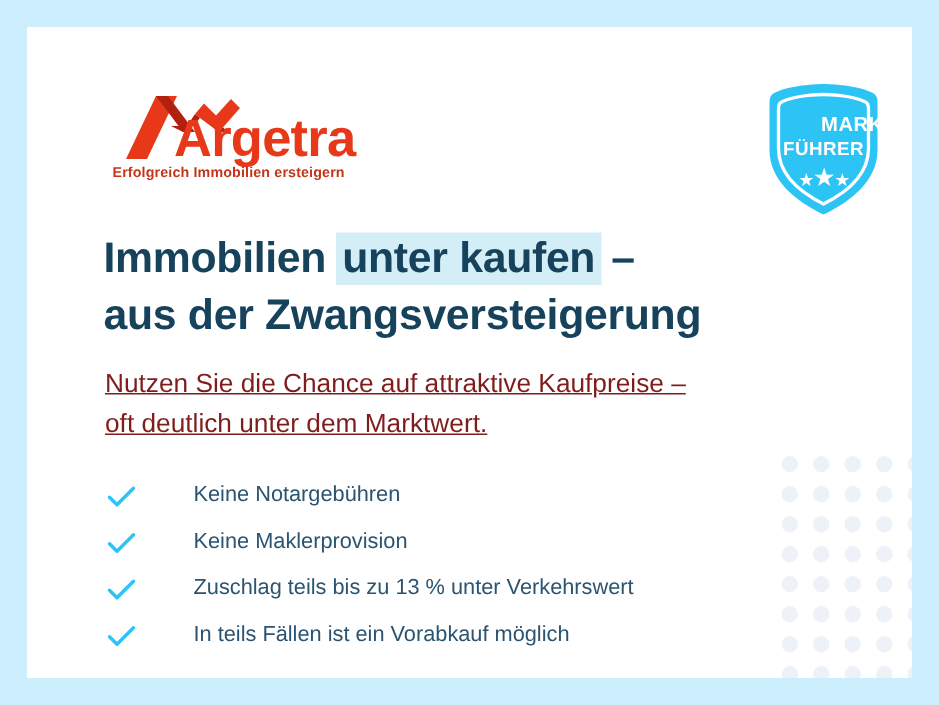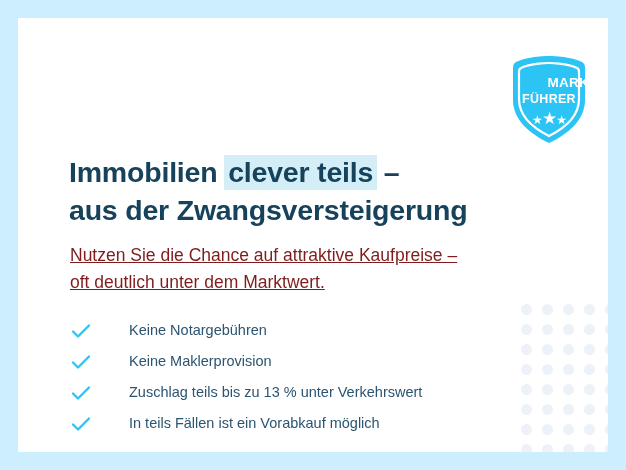--- a/index.html
+++ b/index.html
@@ -233,37 +233,49 @@
         <i style="background: rgb(237, 242, 248);"></i>
         <i style="background: rgb(237, 242, 248);"></i>
         <i style="background: rgb(237, 242, 248);"></i>
         <i style="background: rgb(237, 242, 248);"></i>
         <i style="background: rgb(237, 242, 248);"></i>
         <i style="background: rgb(237, 242, 248);"></i>
         <i style="background: rgb(237, 242, 248);"></i>
         <i style="background: rgb(237, 242, 248);"></i>
       </div>
 
+    <div class="logo">
+      <span class="logo-mark">
+        <svg width="150" height="60" viewBox="0 0 150 60" xmlns="http://www.w3.org/2000/svg">
+          <polygon points="10,48 30,6 44,6 24,48" fill="#E8381A"></polygon>
+          <polygon points="30,6 38,6 56,30 48,30" fill="#B22010"></polygon>
+          <polygon points="40,26 55,26 63,16 78,30 72,30 56,18 48,30" fill="#B22010"></polygon>
+          <polygon points="56,18 72,30 86,14 80,8 70,19 62,11" fill="#E8381A"></polygon>
+        </svg>
+      </span>
+      <span class="logo-word">Argetra</span>
+      <span class="logo-tag">Erfolgreich Immobilien ersteigern</span>
+    </div>
 
     <div class="badge">
       <svg width="82" height="92" viewBox="0 0 82 92" xmlns="http://www.w3.org/2000/svg">
         <path d="M41 2 C41 2 62 2 74 8 C76 9 77 11 77 14 L77 46 C77 66 60 80 41 89 C22 80 5 66 5 46 L5 14 C5 11 6 9 8 8 C20 2 41 2 41 2 Z" fill="#2CC3F5"></path>
         <path d="M41 9 C41 9 59 9 69 14 C70.5 14.7 71 16 71 18 L71 45 C71 62 57 74 41 82 C25 74 11 62 11 45 L11 18 C11 16 11.5 14.7 13 14 C23 9 41 9 41 9 Z" fill="none" stroke="#FFFFFF" stroke-width="2.2"></path>
       </svg>
       <div class="badge-text">
         <span class="badge-line1">MARKT</span>
         <span class="badge-line2">FÜHRER</span>
         <span class="badge-stars">
           <span>★</span><span class="big">★</span><span>★</span>
         </span>
       </div>
     </div>
 
     <div class="headline">
-      <span>Immobilien </span><span class="hl">clever teils</span><span> –</span><br>
+      <span>Immobilien </span><span class="hl">unter kaufen</span><span> –</span><br>
       <span>aus der Zwangsversteigerung</span>
     </div>
 
     <div class="subhead">
       <span>Nutzen Sie die Chance auf attraktive Kaufpreise –</span><br>
       <span>oft deutlich unter dem Marktwert.</span>
     </div>
 
     <div class="bullets">
       <div class="bullet">

